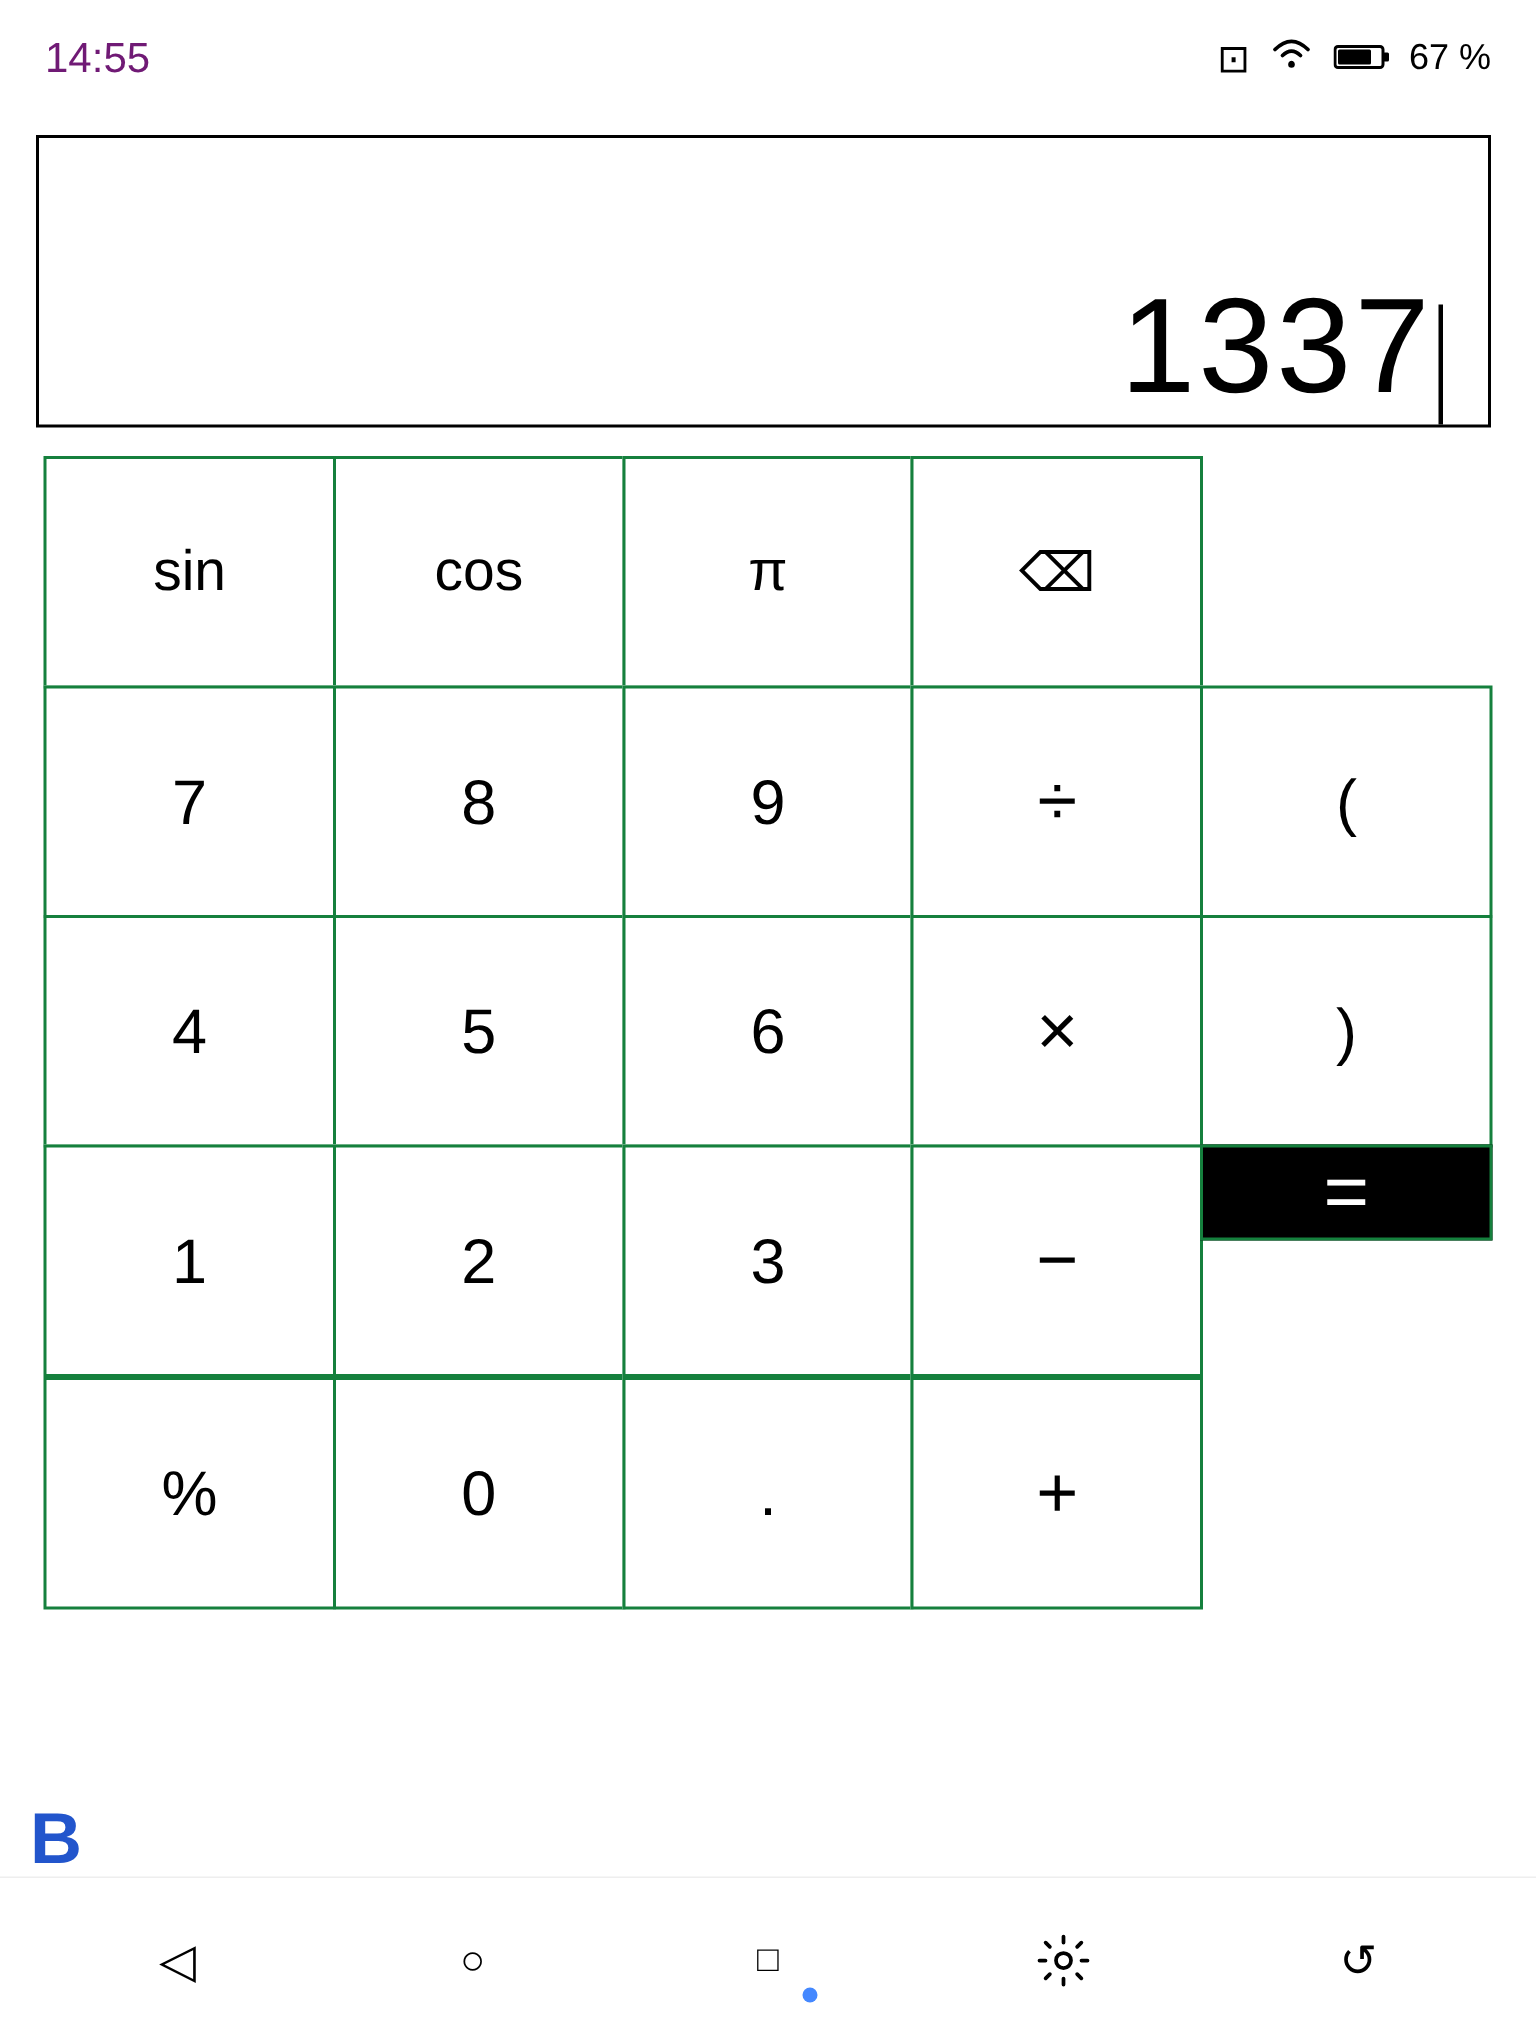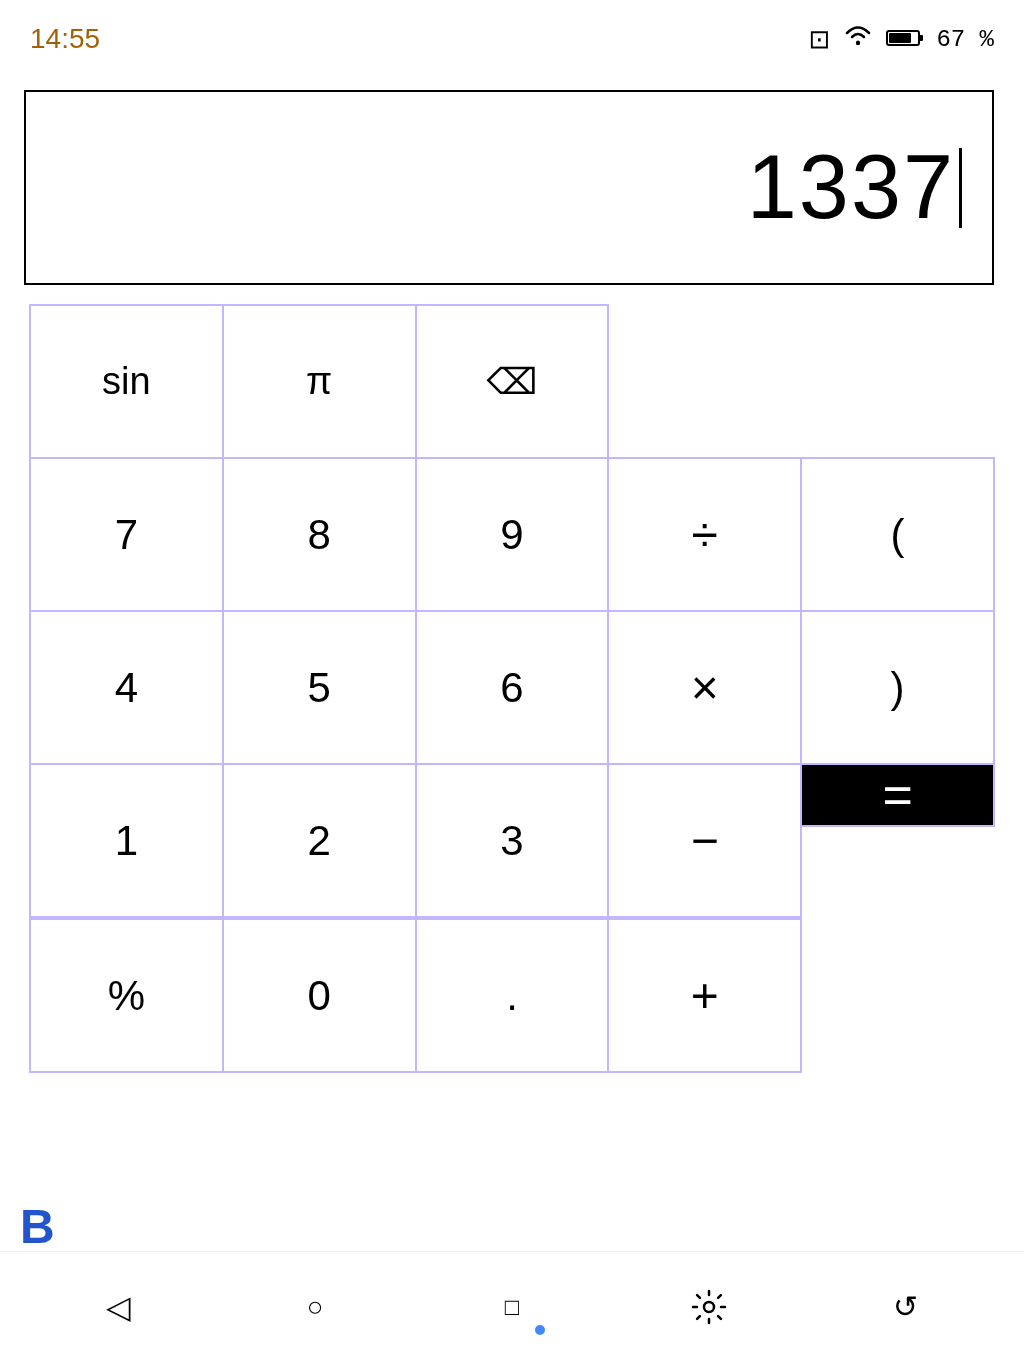--- a/index.html
+++ b/index.html
@@ -22,43 +22,42 @@
       display: flex;
       justify-content: space-between;
       align-items: center;
       padding: 18px 30px 10px 30px;
       height: 70px;
     }
 
     .status-time {
       font-size: 28px;
       font-weight: 500;
-      color: #a16207;
+      color: #701a75;
     }
 
     .status-icons {
       display: flex;
       align-items: center;
       gap: 12px;
       font-size: 24px;
       color: #000;
     }
 
     .battery-text {
       font-size: 24px;
-      font-family: Liberation Mono, monospace;
     }
 
     
     .display-container {
       margin: 20px 30px 20px 24px;
       border: 2px solid #000;
       height: 195px;
       display: flex;
-      align-items: center;
+      align-items: flex-end;
       justify-content: flex-end;
       padding: 0 30px;
     }
 
     .display-value {
       font-size: 90px;
       font-weight: 400;
       color: #000;
       letter-spacing: 2px;
     }
@@ -66,21 +65,21 @@
     .cursor {
       display: inline-block;
       width: 3px;
       height: 80px;
       background: #000;
       margin-left: 4px;
       vertical-align: middle;
     }
 
     .calc-btn {
-      border: 2px solid #c4b5fd;
+      border: 2px solid #15803d;
       background: #fff;
       display: flex;
       align-items: center;
       justify-content: center;
       cursor: pointer;
       font-size: 42px;
       font-weight: 400;
       color: #000;
       height: 155px;
       margin: -1px;
@@ -221,20 +220,21 @@
 
 <div class="display-container">
   <span class="display-value">1337</span>
   <span class="cursor"></span>
 </div>
 
 <div class="btn-grid-wrapper">
 
   <div class="grid-row">
     <button class="calc-btn btn-sin">sin</button>
+    <button class="calc-btn btn-cos">cos</button>
     <button class="calc-btn btn-pi">π</button>
     <button class="calc-btn btn-backspace" style="font-size:36px;">⌫</button>
   </div>
 
 
   <div class="grid-row">
     <button class="calc-btn">7</button>
     <button class="calc-btn">8</button>
     <button class="calc-btn">9</button>
     <button class="calc-btn btn-div">÷</button>

